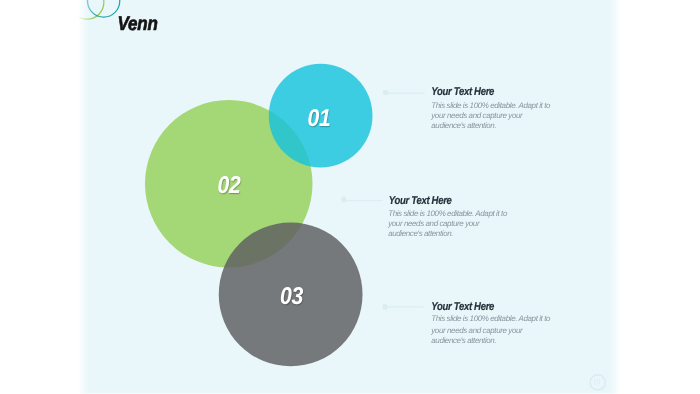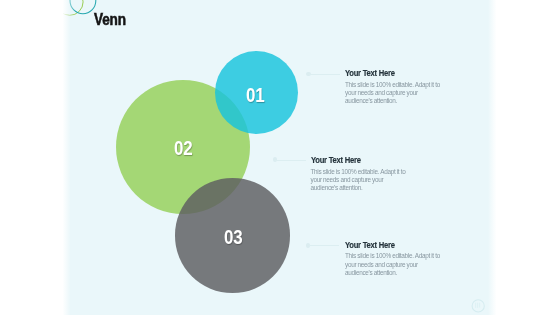--- a/index.html
+++ b/index.html
@@ -6,20 +6,21 @@
     margin: 0; padding: 0;
     width: 560px; height: 315px;
     overflow: hidden;
     background: #ffffff;
   }
   #slide {
     position: relative;
     width: 560px; height: 315px;
     background: #ffffff;
     font-family: "Liberation Sans", sans-serif;
+    font-style: italic;
     -webkit-font-smoothing: antialiased;
   }
   #bg {
     position: absolute; left: 0; top: 0; width: 560px; height: 315px;
     background: linear-gradient(90deg,
       #ffffff 0px, #ffffff 62.5px, #eaf7fa 70.5px,
       #eaf7fa 488px, #ffffff 496.5px, #ffffff 560px);
   }
   .title {
     position: absolute;

